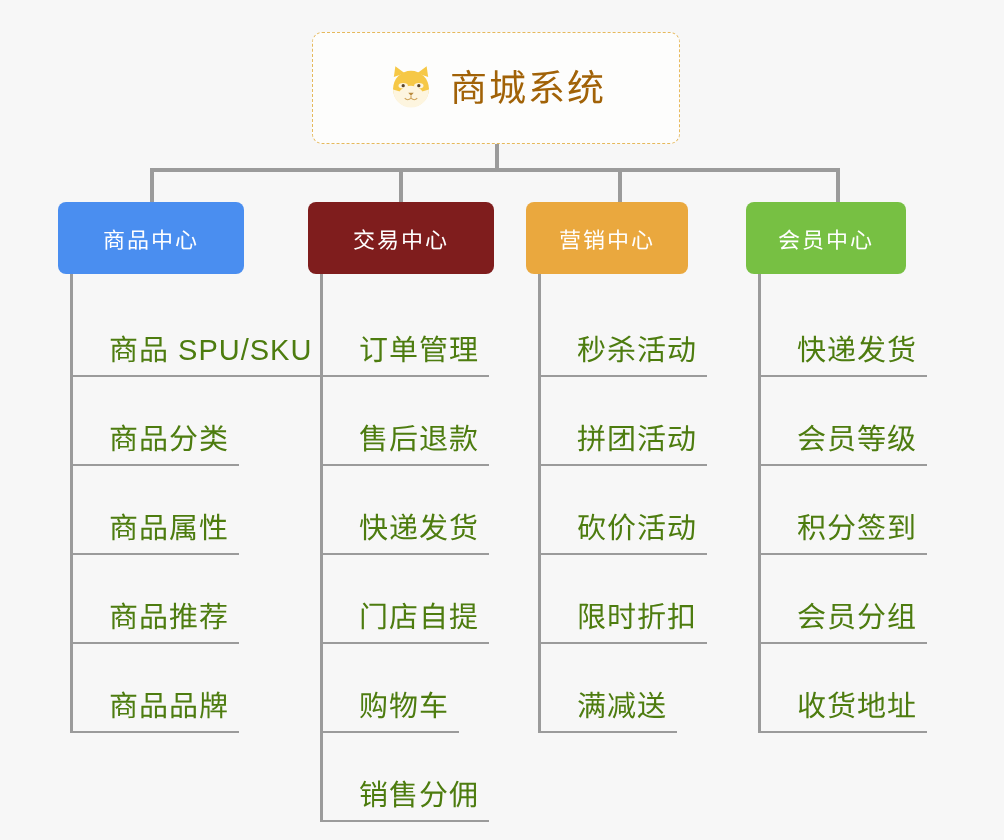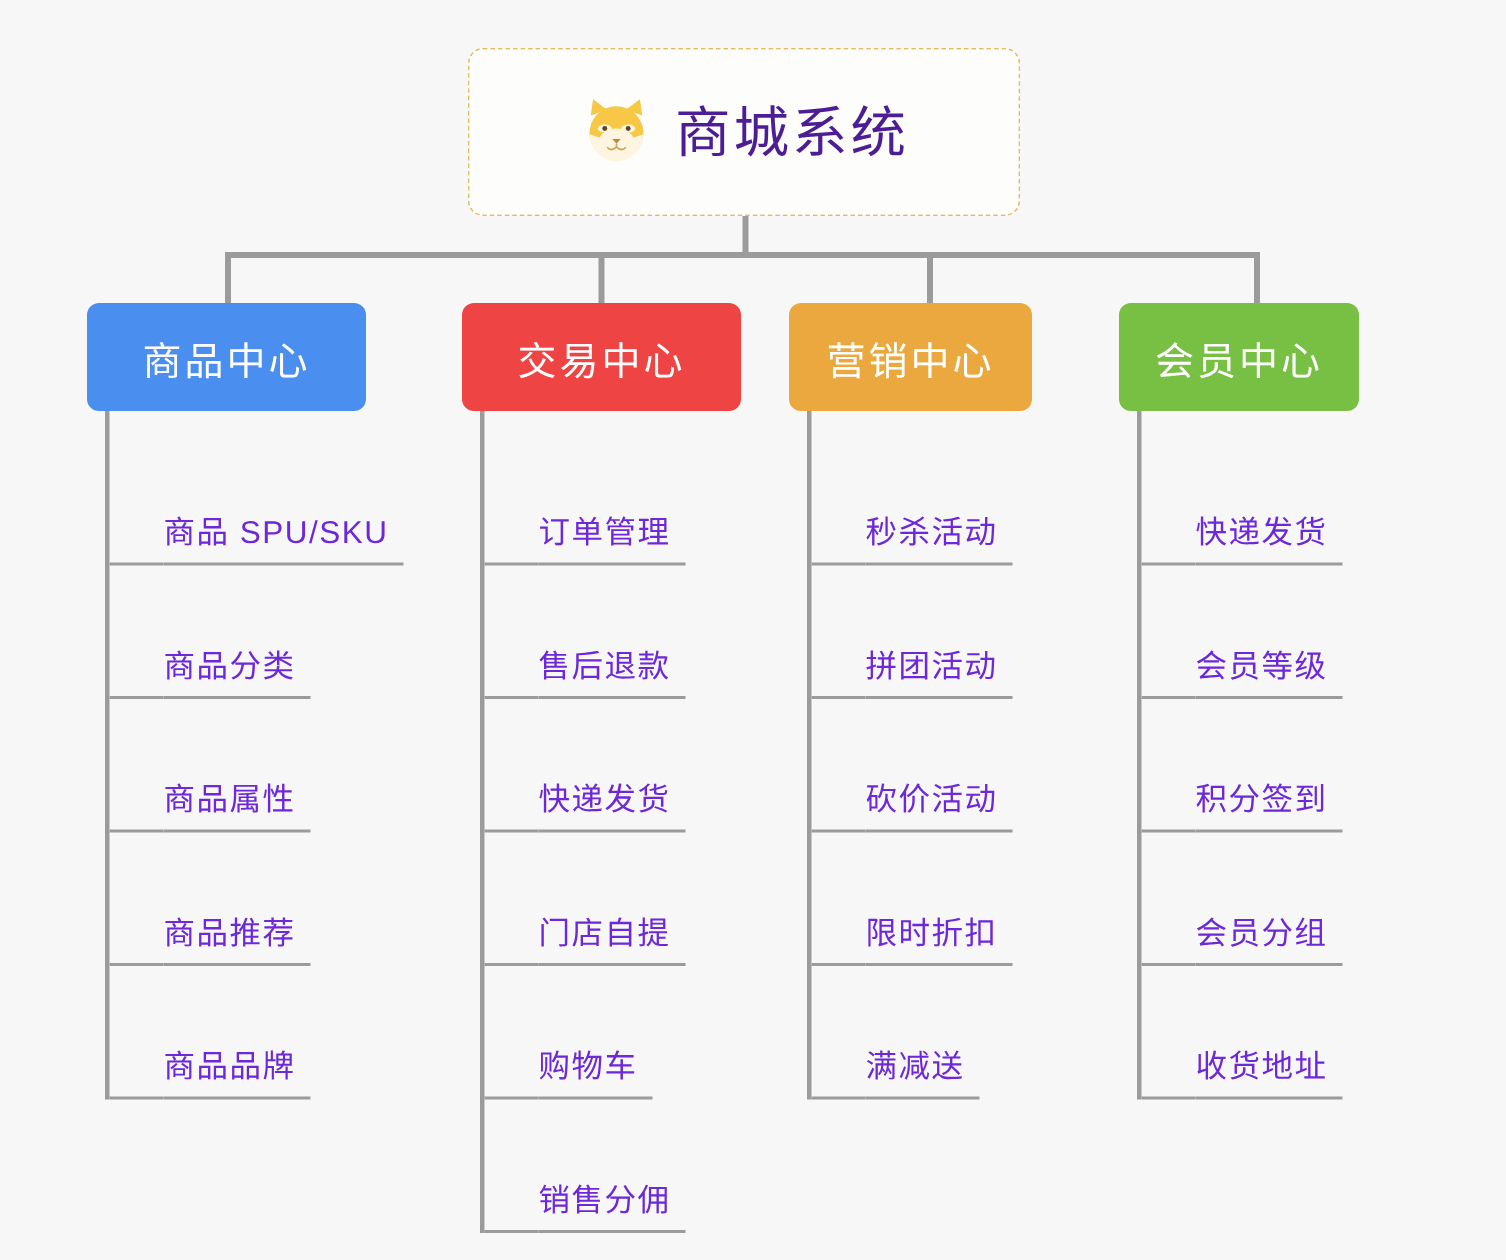--- a/index.html
+++ b/index.html
@@ -33,21 +33,21 @@
     background: #fdfdfc;
     border: 1px dashed #e6b95c;
     border-radius: 10px;
     display: flex;
     align-items: center;
     justify-content: center;
     gap: 14px;
   }
   .root-title {
     font-size: 37px;
-    color: #4c1d95;
+    color: #a16207;
     letter-spacing: 2px;
     line-height: 1;
     white-space: nowrap;
   }
   .dog-icon {
     width: 50px;
     height: 50px;
     flex: 0 0 50px;
     display: block;
   }
@@ -82,21 +82,21 @@
   }
 
   .col-header {
     box-sizing: border-box;
     height: 72px;
     border-radius: 8px;
     display: flex;
     align-items: center;
     justify-content: center;
     color: #ffffff;
-    font-size: 26px;
+    font-size: 22px;
     letter-spacing: 2px;
     white-space: nowrap;
   }
 
   
   .children {
     position: relative;
     margin-left: 12px;
     border-left: 3px solid #9b9b9b;
     padding-top: 14px;
@@ -105,22 +105,22 @@
     height: 89px;
     box-sizing: border-box;
     display: flex;
     align-items: flex-end;
     position: relative;
   }
   .child-label {
     display: inline-block;
     margin-left: 36px;
     padding-bottom: 7px;
-    font-size: 21px;
-    color: #6d28d9;
+    font-size: 29px;
+    color: #4d7c0f;
     letter-spacing: 1px;
     white-space: nowrap;
     border-bottom: 2px solid #9b9b9b;
     box-sizing: border-box;
     padding-right: 10px;
   }
   
   .child-label::before {
     content: "";
     position: absolute;
@@ -185,21 +185,21 @@
           </div>
           <div class="child-item">
             <span class="child-label">商品推荐</span>
           </div>
           <div class="child-item">
             <span class="child-label">商品品牌</span>
           </div>
         </div>
       </div>
       <div class="column" style="left: 308px; width: 186px;">
-        <div class="col-header" style="background: #ef4444; width: 186px;">
+        <div class="col-header" style="background: #7f1d1d; width: 186px;">
           <span>交易中心</span>
         </div>
         <div class="children">
           <div class="child-item">
             <span class="child-label">订单管理</span>
           </div>
           <div class="child-item">
             <span class="child-label">售后退款</span>
           </div>
           <div class="child-item">

